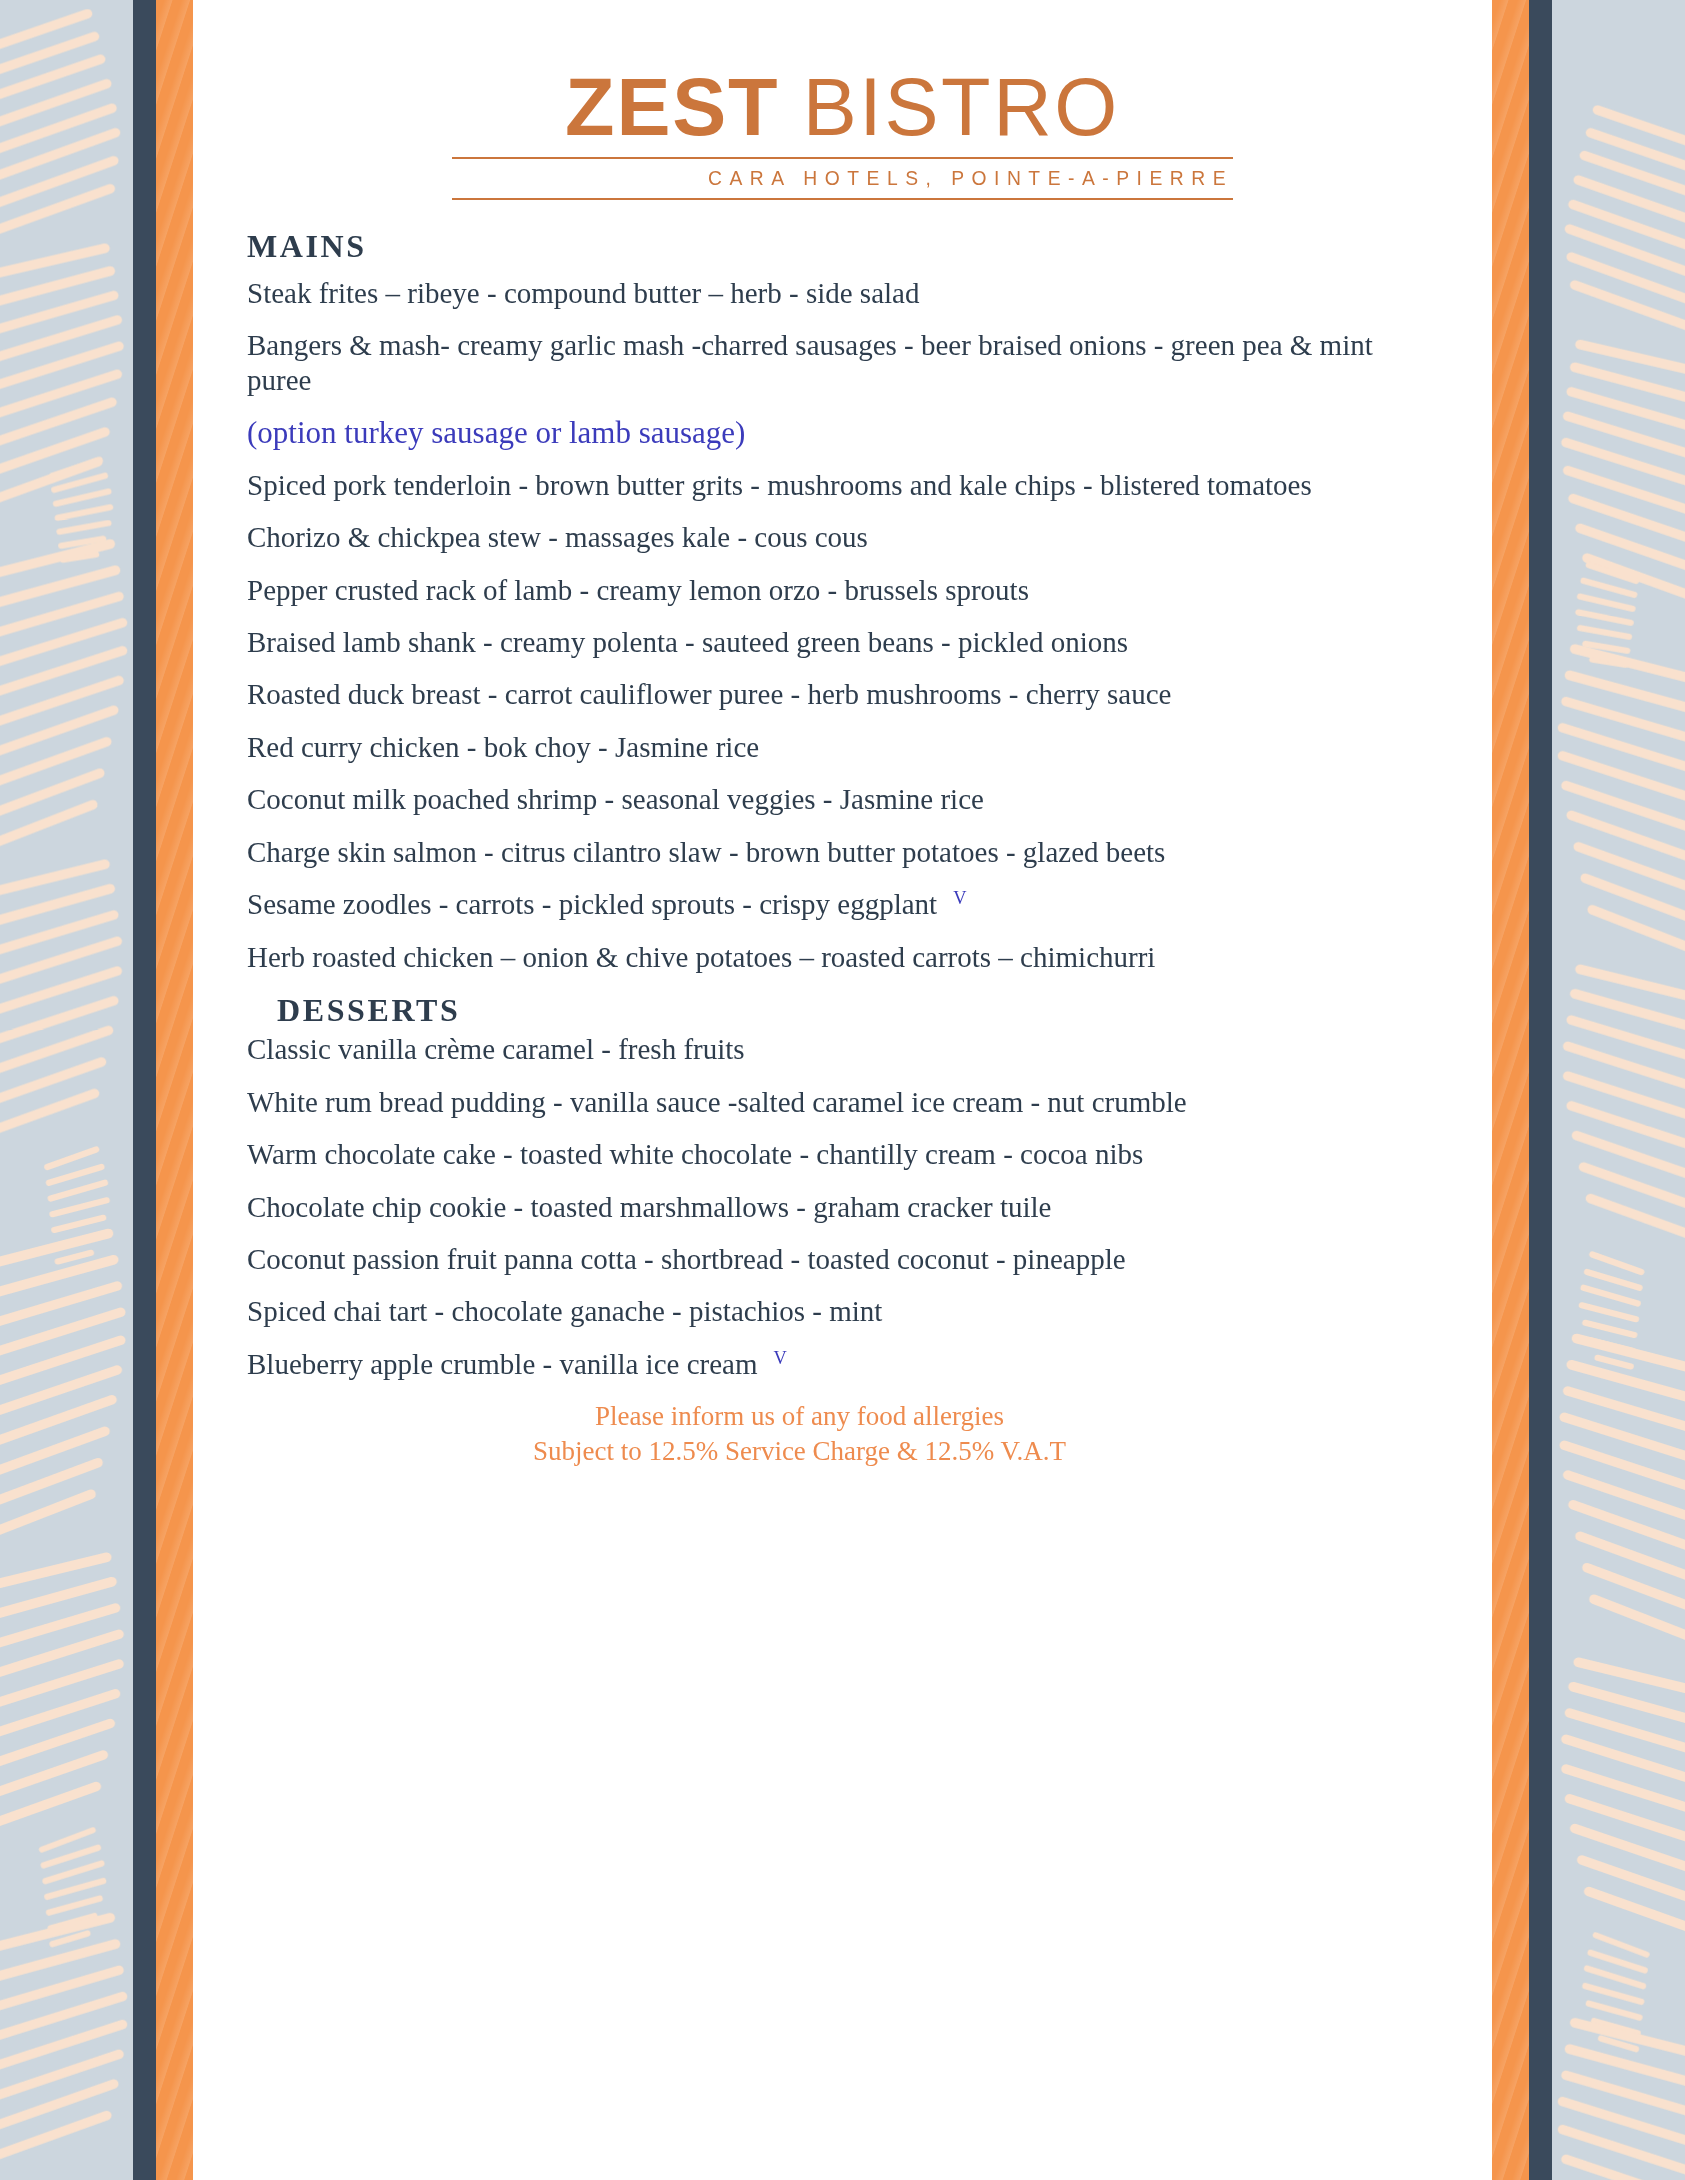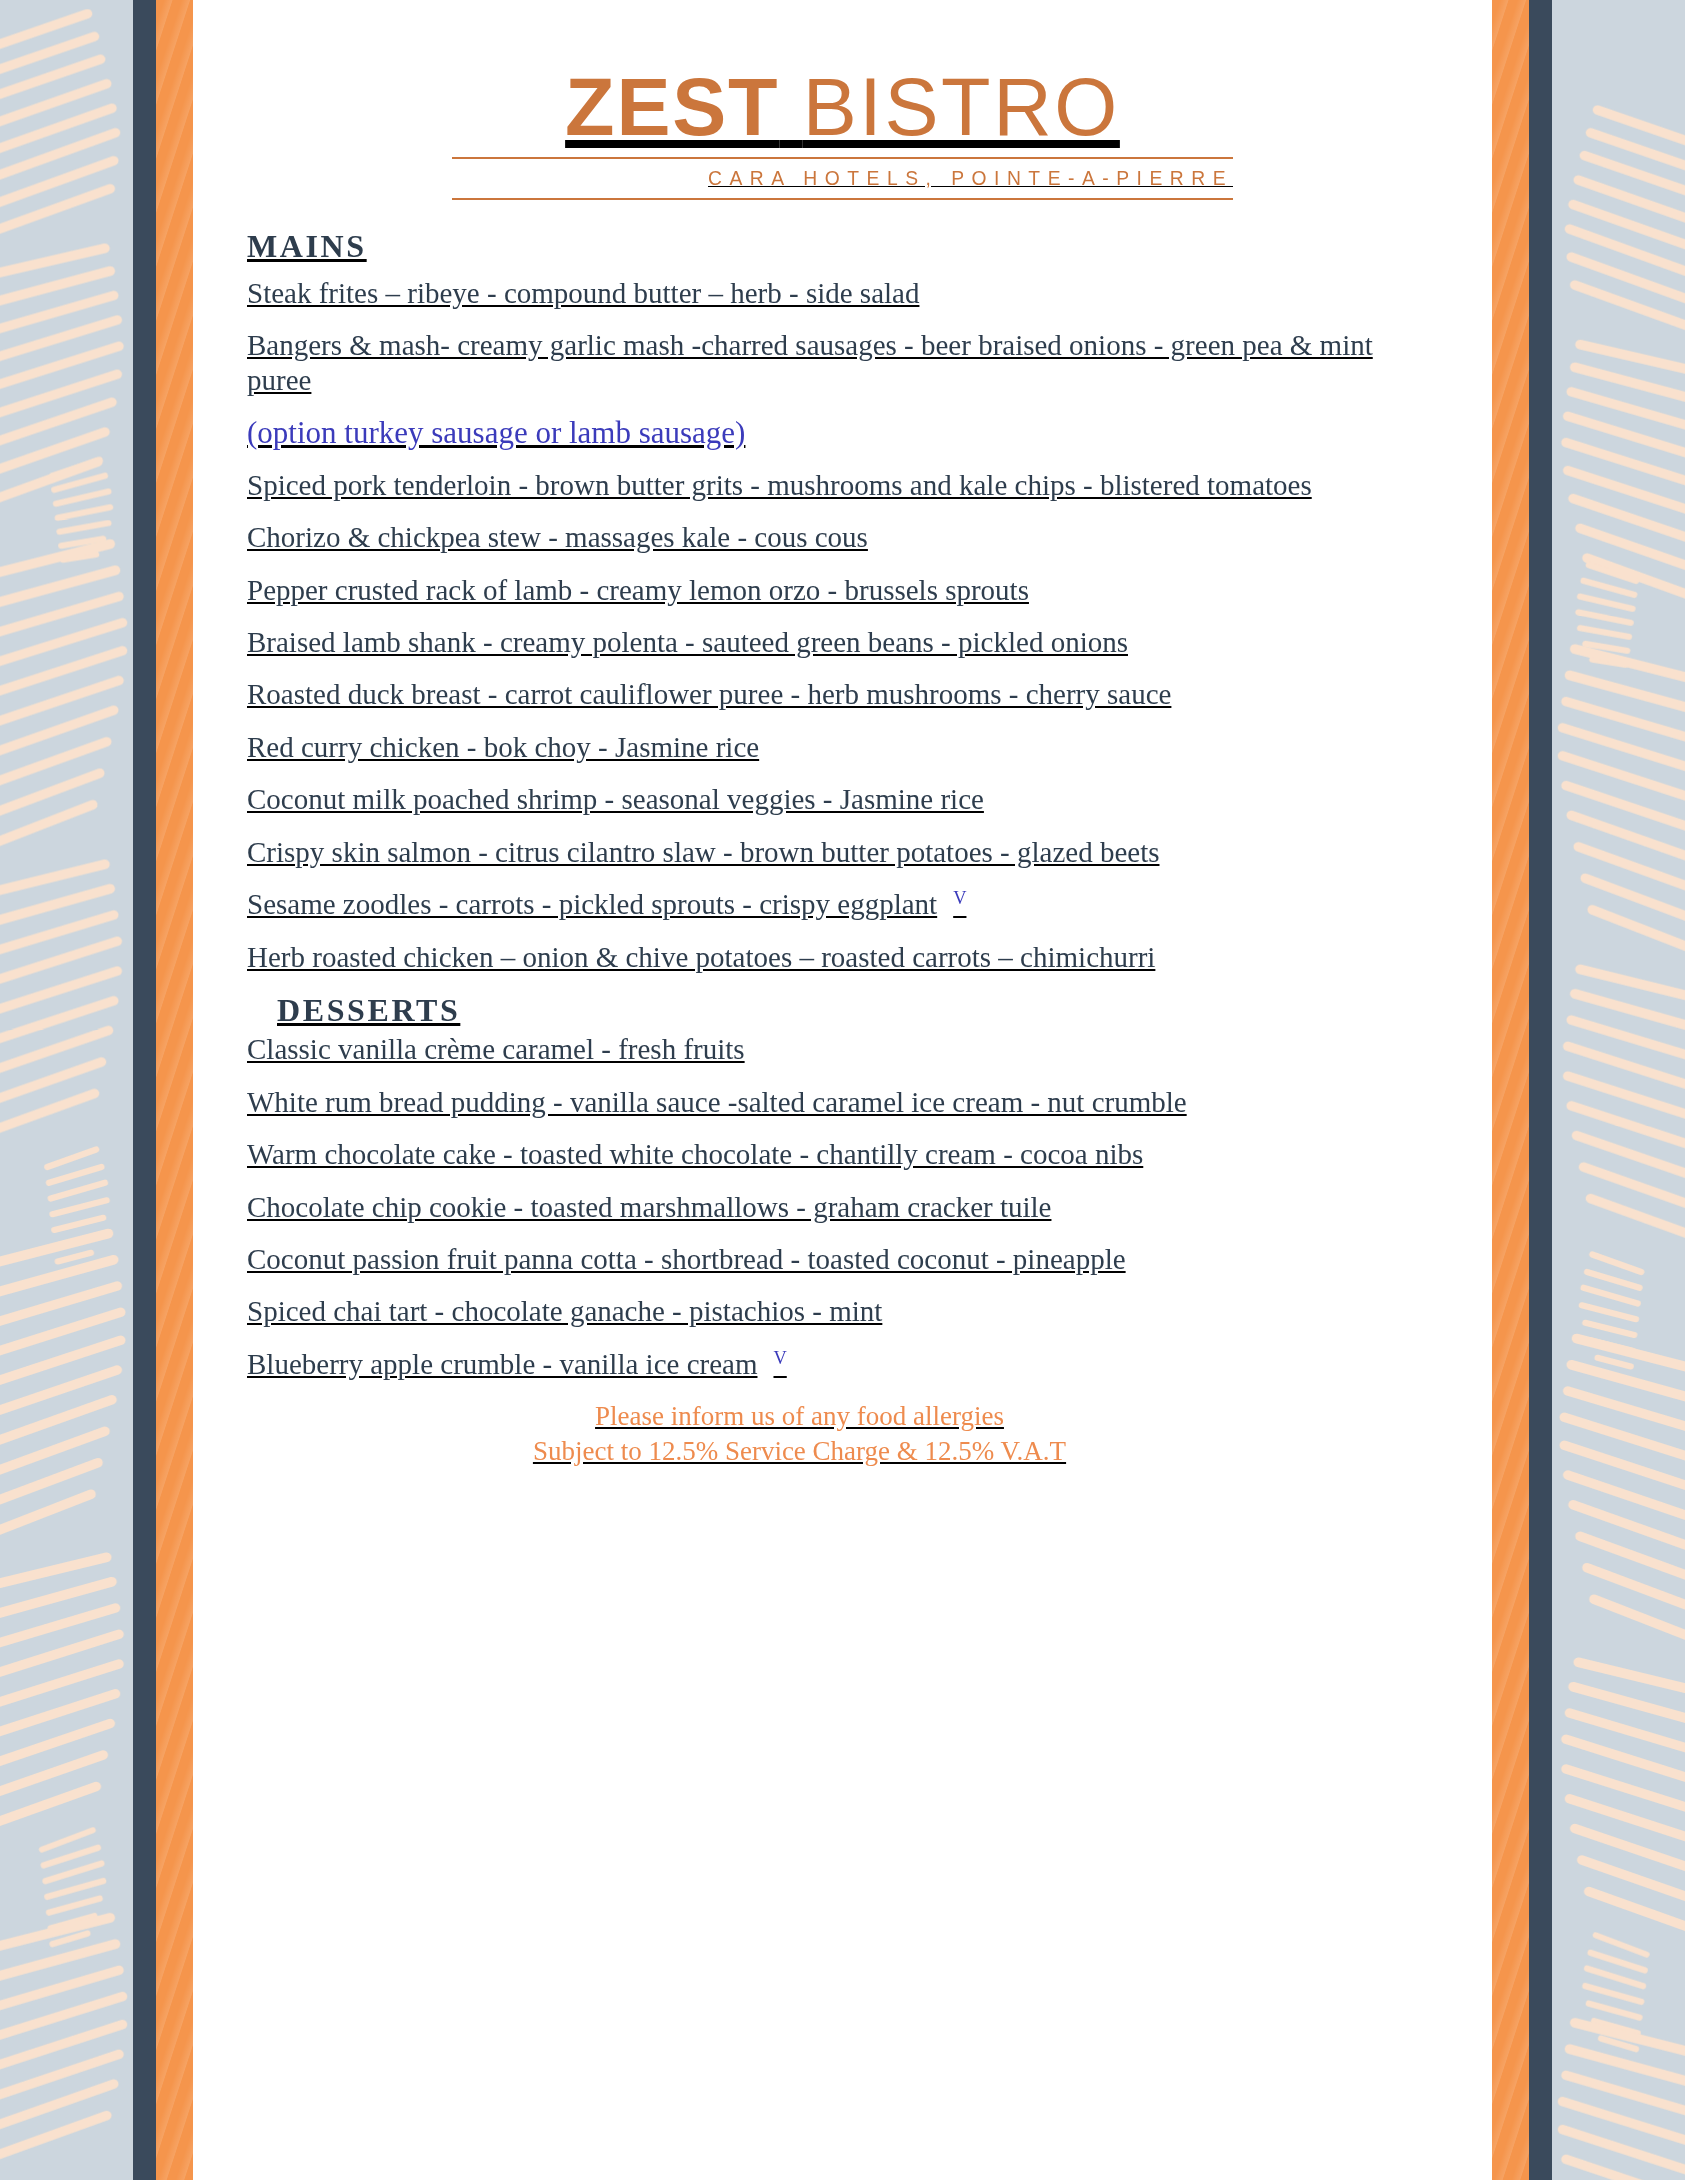--- a/index.html
+++ b/index.html
@@ -75,21 +75,20 @@
     );
   }
 
   
   #content {
     position:absolute;
     left:193px;
     top:0;
     width:1299px;
     height:2029px;
-    text-decoration:underline;
   }
 
   
   .logo-block {
     width:781px;
     margin:0 auto;
     padding-top:67px;
   }
   .logo-wordmark {
     font-family:"Liberation Sans", sans-serif;
@@ -448,21 +447,21 @@
         <span class="sub-note">(option turkey sausage or lamb sausage)</span>
       </p>
 
       <p class="item">Spiced pork tenderloin - brown butter grits - mushrooms and kale chips - blistered tomatoes</p>
       <p class="item">Chorizo &amp; chickpea stew - massages kale - cous cous</p>
       <p class="item">Pepper crusted rack of lamb - creamy lemon orzo - brussels sprouts</p>
       <p class="item">Braised lamb shank - creamy polenta - sauteed green beans - pickled onions</p>
       <p class="item">Roasted duck breast - carrot cauliflower puree - herb mushrooms - cherry sauce</p>
       <p class="item">Red curry chicken - bok choy - Jasmine rice</p>
       <p class="item">Coconut milk poached shrimp - seasonal veggies - Jasmine rice</p>
-      <p class="item">Crispy skin salmon - citrus cilantro slaw - brown butter potatoes - glazed beets</p>
+      <p class="item">Charge skin salmon - citrus cilantro slaw - brown butter potatoes - glazed beets</p>
 
       <p class="item">
         <span>Sesame zoodles - carrots - pickled sprouts - crispy eggplant</span><span class="veg-mark">V</span>
       </p>
 
       <p class="item">Herb roasted chicken – onion &amp; chive potatoes – roasted carrots – chimichurri</p>
 
       <h2 class="section-head desserts">DESSERTS</h2>
 
       <p class="item">Classic vanilla crème caramel - fresh fruits</p>

